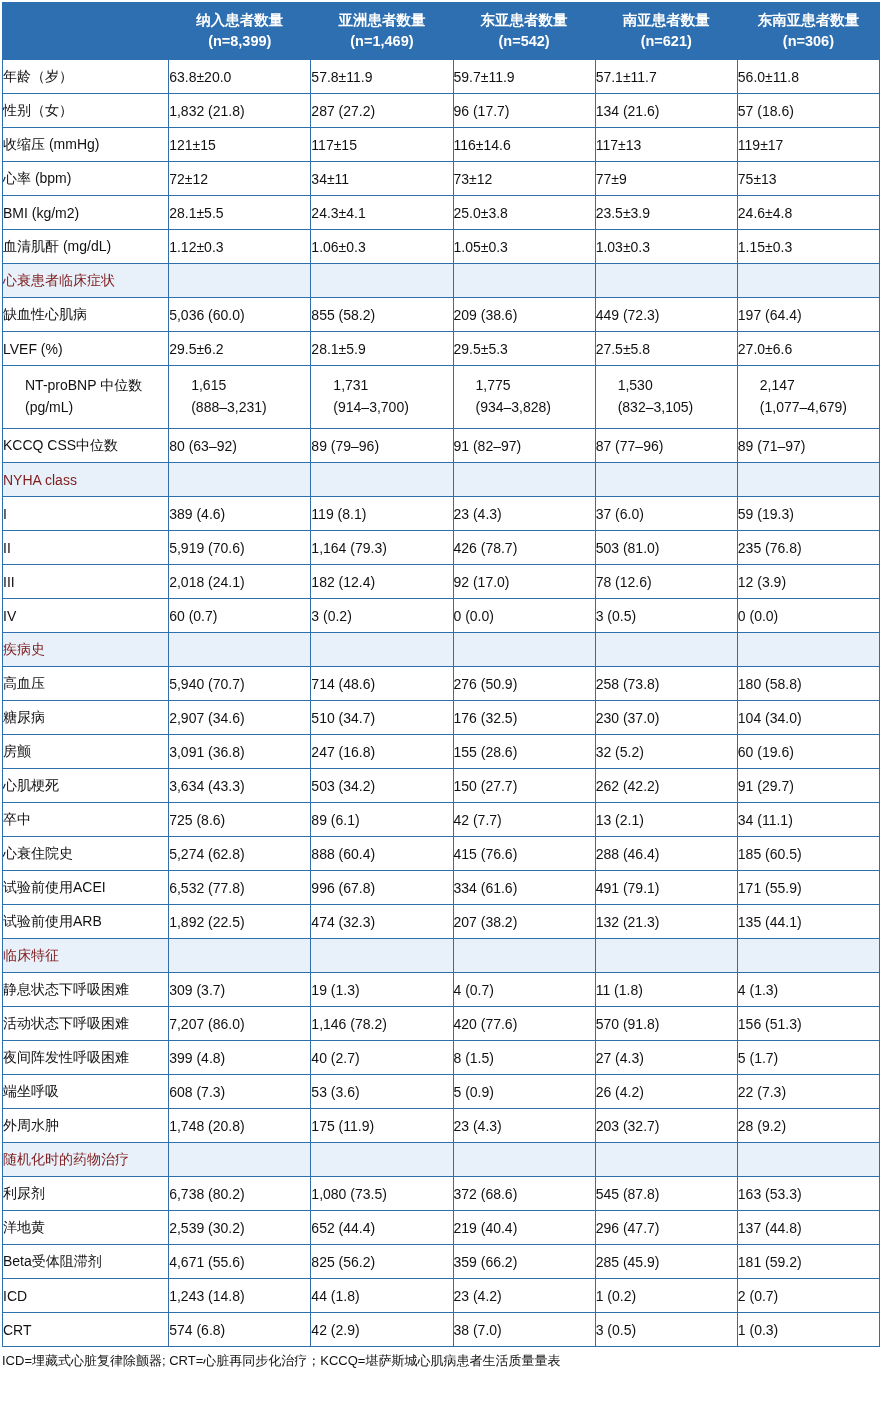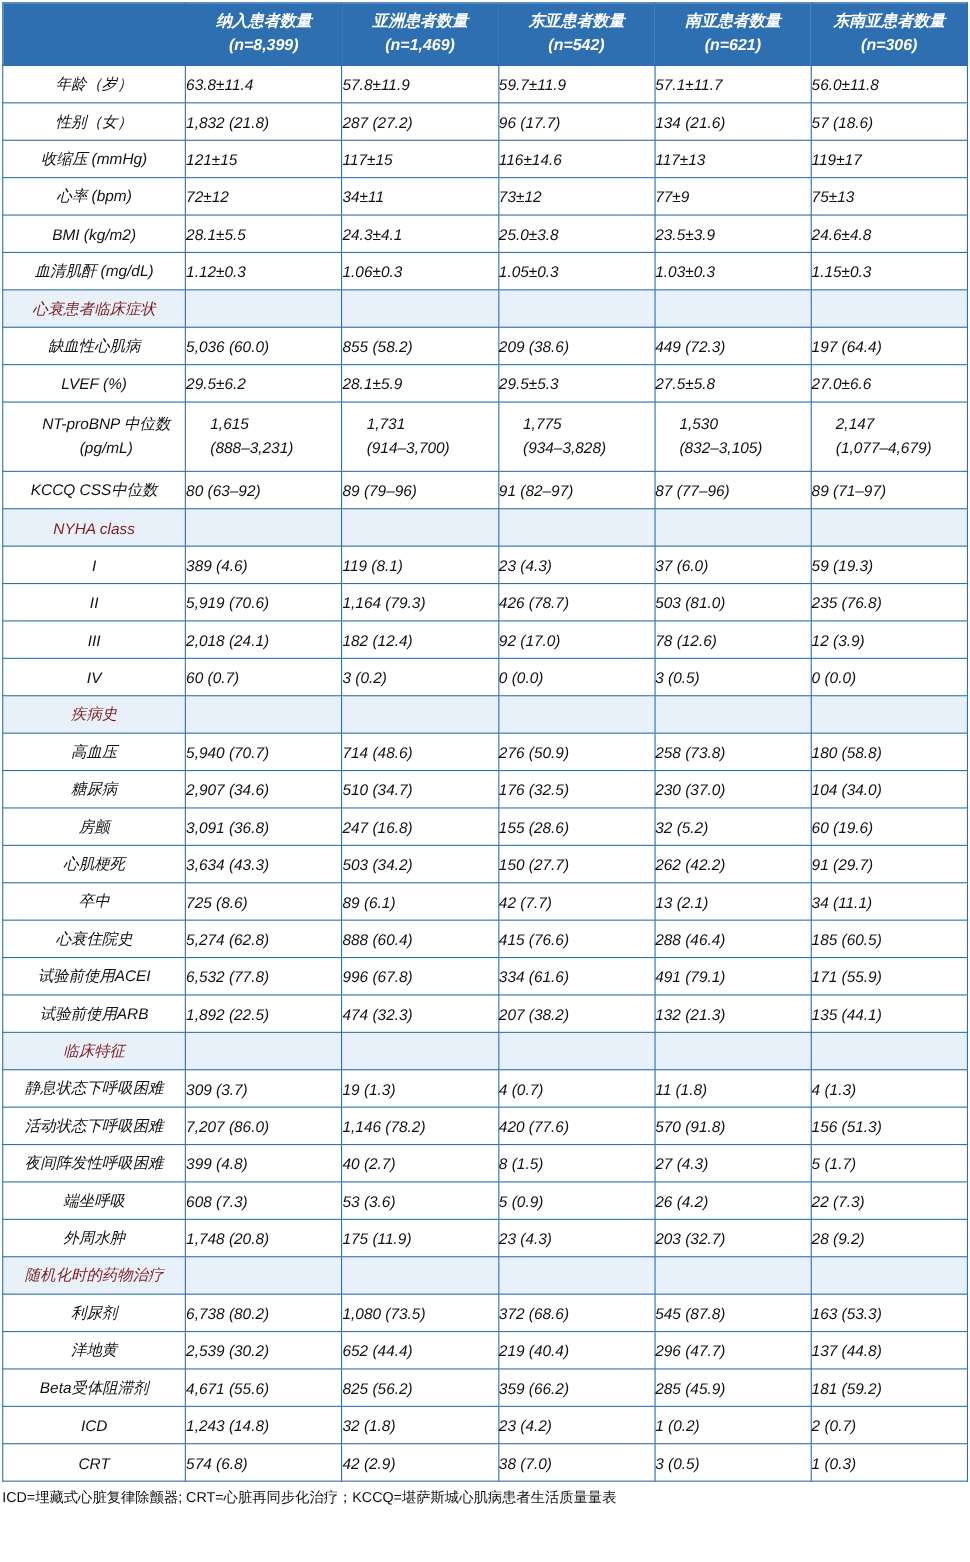--- a/index.html
+++ b/index.html
@@ -15,21 +15,20 @@
   #page {
     width: 882px;
     box-sizing: border-box;
     padding: 0;
   }
   table.stats {
     border-collapse: collapse;
     width: 878px;
     margin: 2px 2px 0 2px;
     table-layout: fixed;
-    font-style: italic;
   }
   table.stats col.c0 { width: 166px; }
   table.stats col.cx { width: 142px; }
   table.stats th, table.stats td {
     border: 1px solid #2e6fae;
     padding: 0;
     vertical-align: middle;
   }
   thead th {
     background: #2d6fb0;
@@ -44,21 +43,21 @@
   }
   thead th .h-line { display: block; }
   tbody td {
     font-size: 14px;
     color: #111111;
     height: 33px;
     padding: 3px 7px;
     background: #ffffff;
   }
   tbody td.label {
-    text-align: center;
+    text-align: left;
     margin-top: 30px;
   }
   tbody td.val {
     text-align: left;
   }
   tbody tr.section td {
     background: #e8f1fa;
     font-size: 14px;
     color: #7f1d1d;
   }
@@ -115,21 +114,21 @@
           </th>
           <th>
             <span class="h-line">东南亚患者数量</span>
             <span class="h-line">(n=306)</span>
           </th>
         </tr>
     </thead>
     <tbody>
         <tr>
           <td class="label">年龄（岁）</td>
-          <td class="val">63.8±11.4</td>
+          <td class="val">63.8±20.0</td>
           <td class="val">57.8±11.9</td>
           <td class="val">59.7±11.9</td>
           <td class="val">57.1±11.7</td>
           <td class="val">56.0±11.8</td>
         </tr>
         <tr>
           <td class="label">性别（女）</td>
           <td class="val">1,832 (21.8)</td>
           <td class="val">287 (27.2)</td>
           <td class="val">96 (17.7)</td>
@@ -414,21 +413,21 @@
           <td class="label">Beta受体阻滞剂</td>
           <td class="val">4,671 (55.6)</td>
           <td class="val">825 (56.2)</td>
           <td class="val">359 (66.2)</td>
           <td class="val">285 (45.9)</td>
           <td class="val">181 (59.2)</td>
         </tr>
         <tr>
           <td class="label">ICD</td>
           <td class="val">1,243 (14.8)</td>
-          <td class="val">32 (1.8)</td>
+          <td class="val">44 (1.8)</td>
           <td class="val">23 (4.2)</td>
           <td class="val">1 (0.2)</td>
           <td class="val">2 (0.7)</td>
         </tr>
         <tr>
           <td class="label">CRT</td>
           <td class="val">574 (6.8)</td>
           <td class="val">42 (2.9)</td>
           <td class="val">38 (7.0)</td>
           <td class="val">3 (0.5)</td>

